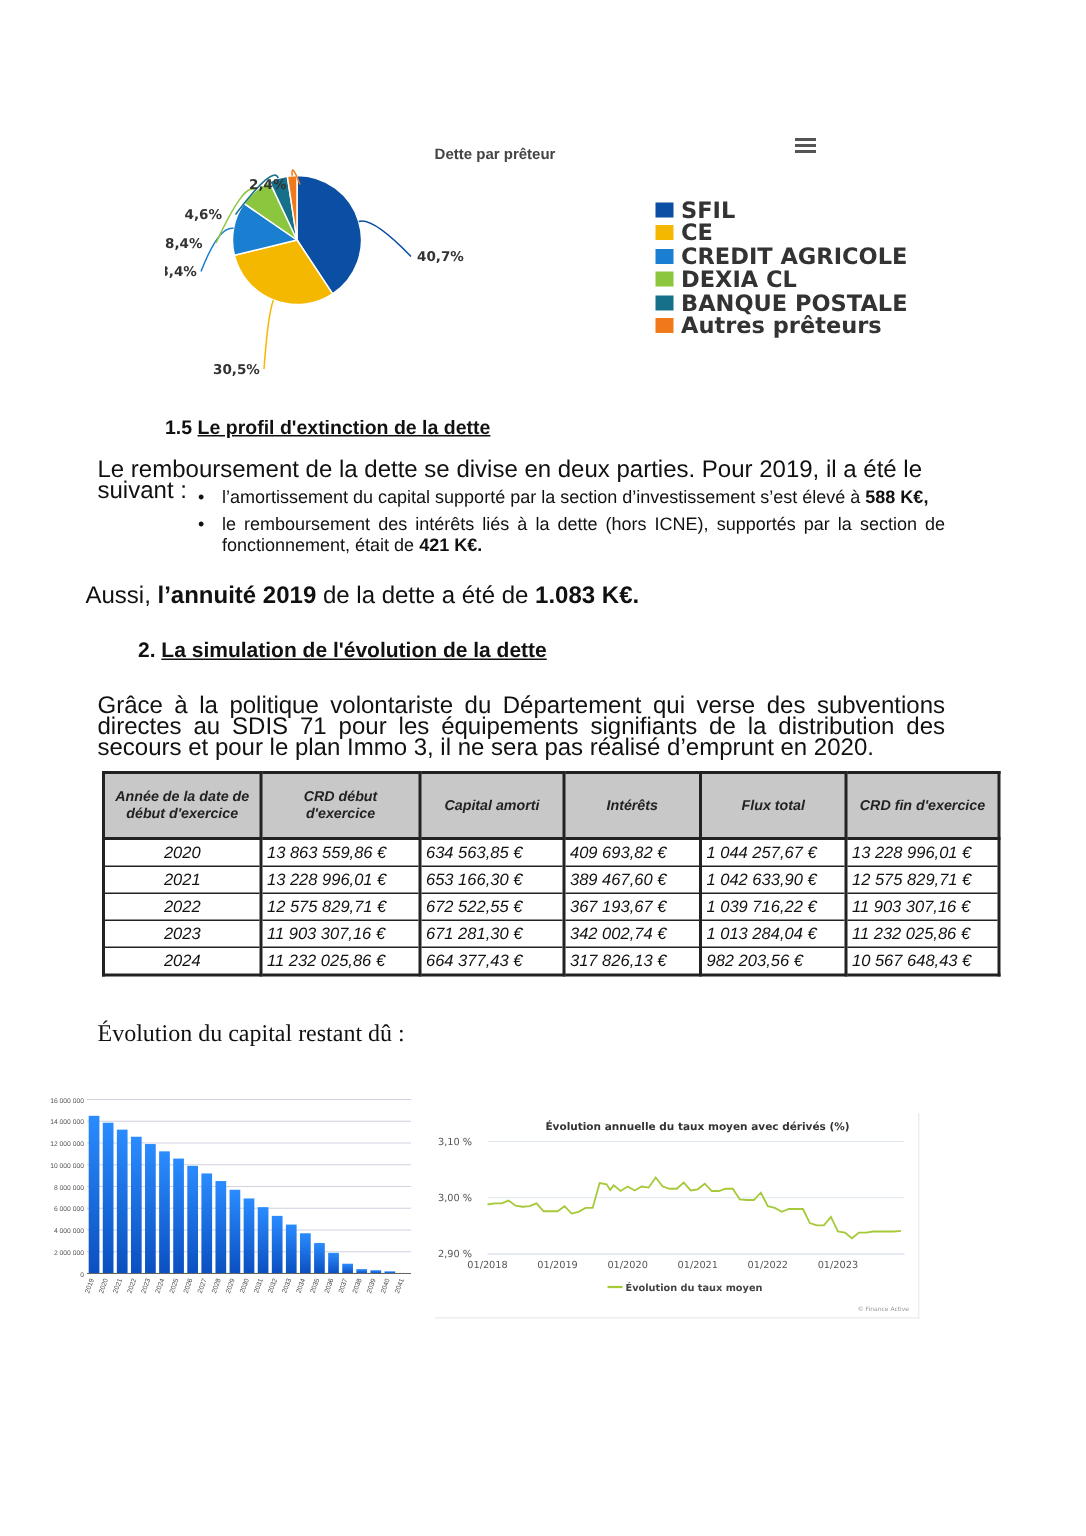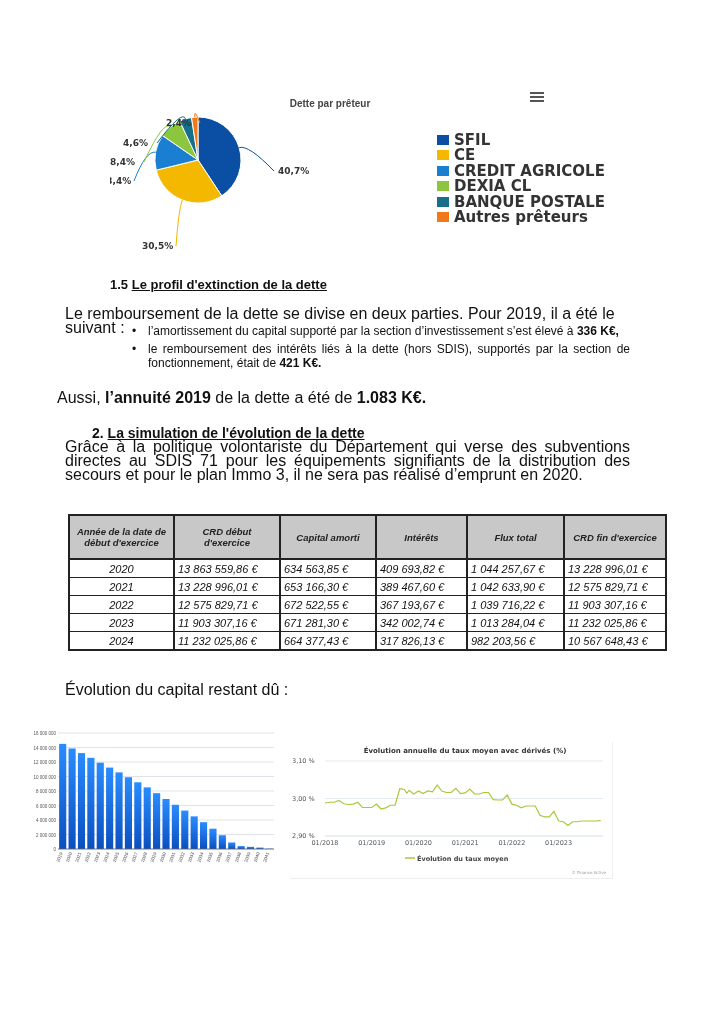--- a/index.html
+++ b/index.html
@@ -91,32 +91,32 @@
       </div>
     </div>
 </div>
 
 <h3 class="sec abs" style="left:110px; top:277px;">
   <span>1.5</span>
   <u>Le profil d'extinction de la dette</u>
 </h3>
 <div class="p abs" style="left:65px; top:307px; width:580px;">Le remboursement de la dette se divise en deux parties. Pour 2019, il a été le suivant :</div>
 <ul class="bul abs" style="left:132px; top:324px; width:498px;">
-  <li><span>l’amortissement du capital supporté par la section d’investissement s’est élevé à </span><span class="b">336 K€,</span></li>
-  <li><span>le remboursement des intérêts liés à la dette (hors SDIS), supportés par la section de fonctionnement, était de </span><span class="b">421 K€.</span></li>
+  <li><span>l’amortissement du capital supporté par la section d’investissement s’est élevé à </span><span class="b">588 K€,</span></li>
+  <li><span>le remboursement des intérêts liés à la dette (hors ICNE), supportés par la section de fonctionnement, était de </span><span class="b">421 K€.</span></li>
 </ul>
 <div class="p abs" style="left:57px; top:391px;">
   <span>Aussi, </span><span class="b">l’annuité 2019</span><span> de la dette a été de </span><span class="b">1.083 K€.</span>
 </div>
 
 <h3 class="sec abs" style="left:92px; top:425px; font-size:14px;">
   <span>2.</span>
   <u>La simulation de l'évolution de la dette</u>
 </h3>
-<div class="p abs" style="left:65px; top:440px; width:565px; text-align:justify;">Grâce à la politique volontariste du Département qui verse des subventions directes au SDIS 71 pour les équipements signifiants de la distribution des secours et pour le plan Immo 3, il ne sera pas réalisé d’emprunt en 2020.</div>
+<div class="p abs" style="left:65px; top:464px; width:565px; text-align:justify;">Grâce à la politique volontariste du Département qui verse des subventions directes au SDIS 71 pour les équipements signifiants de la distribution des secours et pour le plan Immo 3, il ne sera pas réalisé d’emprunt en 2020.</div>
 
 <table id="debt-table" class="abs">
   <thead>
     <tr>
       <th style="width:95px">Année de la date de début d'exercice</th>
       <th style="width:96px">CRD début d'exercice</th>
       <th style="width:86px">Capital amorti</th>
       <th style="width:81px">Intérêts</th>
       <th style="width:87px">Flux total</th>
       <th style="width:92px">CRD fin d'exercice</th>
@@ -159,21 +159,21 @@
         <td class="yr">2024</td>
         <td>11 232 025,86 €</td>
         <td>664 377,43 €</td>
         <td>317 826,13 €</td>
         <td>982 203,56 €</td>
         <td>10 567 648,43 €</td>
       </tr>
     </tbody>
 </table>
 
-<div class="p abs" style="left:65px; top:683px;">Évolution du capital restant dû :</div>
+<div class="p abs" style="left:65px; top:683px;font-family:Liberation Serif, serif;">Évolution du capital restant dû :</div>
 
 <svg id="bar-chart" class="abs" width="260" height="152">
     <defs>
       <linearGradient id="bg" x1="0" y1="0" x2="0" y2="1">
         <stop offset="0" stop-color="#2a8cff"></stop>
         <stop offset="1" stop-color="#0b4fc0"></stop>
       </linearGradient>
     </defs>
     <line x1="36" x2="252" y1="124" y2="124" stroke="#ccd" stroke-width="0.6"></line>
     <text x="34" y="126" text-anchor="end" font-size="4.5" fill="#555" font-family="Liberation Sans, sans-serif">0</text>

